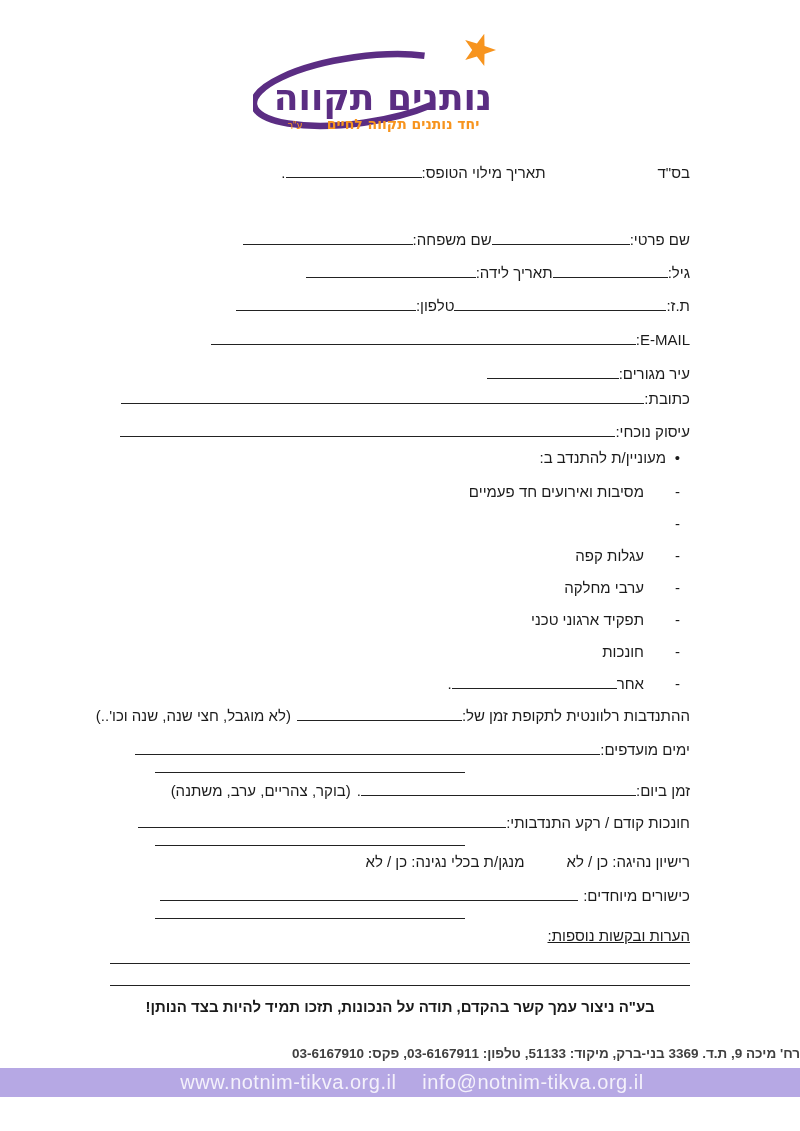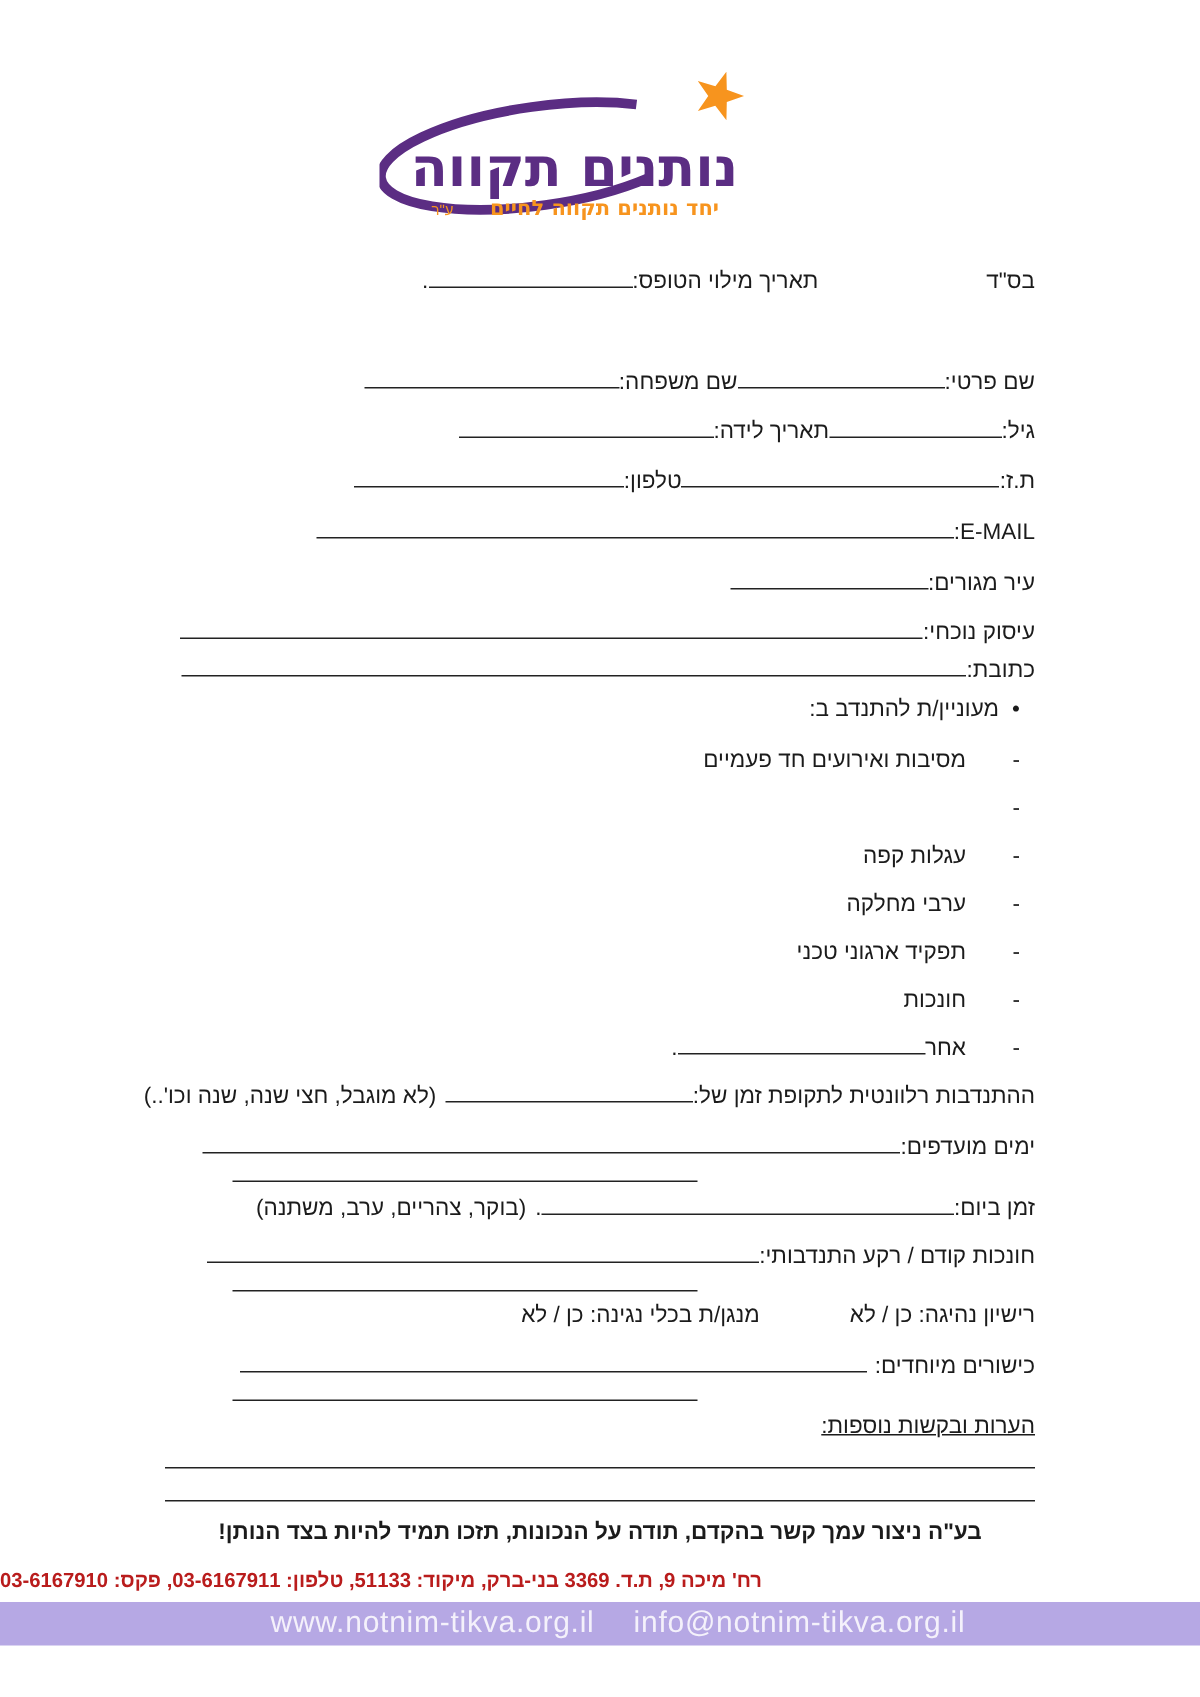--- a/index.html
+++ b/index.html
@@ -2,21 +2,21 @@
 <html lang="he" dir="rtl"><head>
 <meta charset="utf-8">
 <style>
   * { margin:0; padding:0; box-sizing:border-box; }
   html,body { background:#ffffff; }
   body { font-family:"Liberation Sans", sans-serif; color:#1b1b1b; }
   .page { position:relative; width:800px; height:1131px; margin:0 auto; background:#fff; overflow:hidden; direction:rtl; }
   .content { padding:0 110px; font-size:15px; line-height:18px; }
 
   
-  .logo-wrap { padding-top:30px; width:245px; margin:14px auto; transform:translateX(-25px); }
+  .logo-wrap { padding-top:30px; width:245px; margin:0 auto; transform:translateX(-25px); }
   .logo-main { font-family:"DejaVu Sans", sans-serif; font-weight:bold; }
 
   
   .row { display:flex; align-items:baseline; white-space:nowrap; }
   .lbl { flex:0 0 auto; }
   .fline { display:inline-block; border-bottom:1.4px solid #222; height:12px; flex:0 0 auto; }
   .contline { border-bottom:1.4px solid #222; height:10px; width:310px; margin-right:225px; margin-top:4px; }
   .fullline { border-bottom:1.4px solid #222; height:10px; width:100%; }
 
   .bsd-row { margin-top:26px; }
@@ -32,22 +32,22 @@
   .r-14 { margin-top:14px; }
 
   .bullet-row { margin-top:8px; padding-right:10px; }
   .bullet-dot { width:14px; flex:0 0 auto; }
   .opt-row { margin-top:14px; padding-right:10px; }
   .opt-row.first { margin-top:16px; }
   .opt-dash { width:36px; flex:0 0 auto; }
 
   .closing { text-align:center; font-weight:bold; margin-top:12px; }
 
-  .contact-line { position:absolute; left:0; right:0; bottom:70px; text-align:left;
-    font-size:13.5px; font-weight:bold; color:#b91c1c; direction:rtl; }
+  .contact-line { position:absolute; left:0; right:0; bottom:70px; text-align:right;
+    font-size:13.5px; font-weight:bold; color:#404040; direction:rtl; }
   .banner { position:absolute; left:0; right:0; bottom:34px; height:29px; background:#b6a8e4;
     display:flex; align-items:center; justify-content:center; gap:26px; direction:ltr;
     color:#f4f1fb; font-size:20px; letter-spacing:0.5px;padding-left:24px; }
 </style>
 </head>
 <body>
 
 <div class="page">
 
   <div class="logo-wrap">
@@ -94,28 +94,28 @@
     <div class="row r-16">
       <span class="lbl">E-MAIL:</span>
       <span class="fline" style="width:425px"></span>
     </div>
 
     <div class="row r-16">
       <span class="lbl">עיר מגורים:</span>
       <span class="fline" style="width:132px"></span>
     </div>
 
+    <div class="row r-7">
+      <span class="lbl">כתובת:</span>
+      <span class="fline" style="width:523px"></span>
+    </div>
+
     <div class="row r-15">
       <span class="lbl">עיסוק נוכחי:</span>
       <span class="fline" style="width:495px"></span>
-    </div>
-
-    <div class="row r-7">
-      <span class="lbl">כתובת:</span>
-      <span class="fline" style="width:523px"></span>
     </div>
 
     <div class="row bullet-row">
       <span class="bullet-dot">•</span>
       <span class="lbl">מעוניין/ת להתנדב ב:</span>
     </div>
 
     <div class="row opt-row first">
       <span class="opt-dash">-</span>
       <span class="lbl">מסיבות ואירועים חד פעמיים</span>
@@ -166,21 +166,21 @@
     </div>
 
     <div class="row r-14">
       <span class="lbl">חונכות קודם / רקע התנדבותי:</span>
       <span class="fline" style="width:368px"></span>
     </div>
     <div class="contline"></div>
 
     <div class="row r-7">
       <span class="lbl">רישיון נהיגה: כן  /  לא</span>
-      <span class="lbl" style="margin-right:60px">מנגן/ת בכלי נגינה: כן / לא</span>
+      <span class="lbl" style="margin-right:42px">מנגן/ת בכלי נגינה: כן / לא</span>
     </div>
 
     <div class="row r-16">
       <span class="lbl">כישורים מיוחדים:</span>
       <span class="fline" style="width:418px; margin-right:5px"></span>
     </div>
     <div class="contline"></div>
 
     <div class="row r-8">
       <span class="lbl">הערות ובקשות נוספות:</span>

